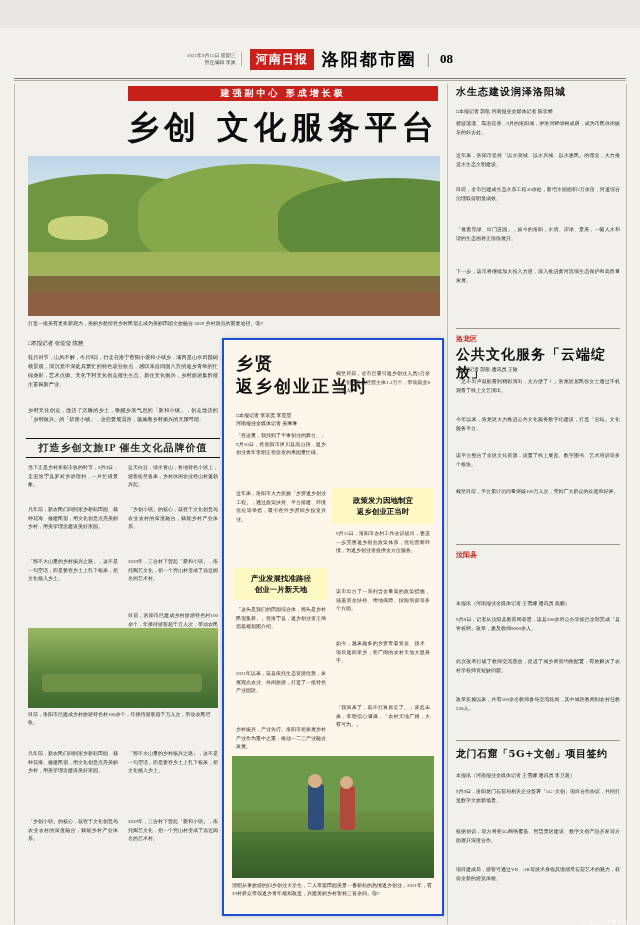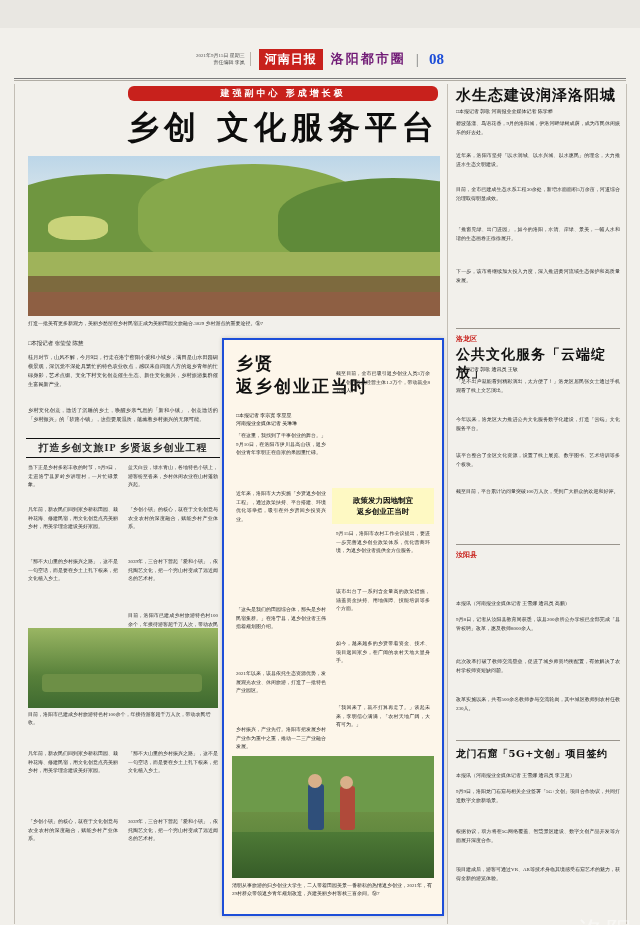--- a/index.html
+++ b/index.html
@@ -23,39 +23,39 @@
   }
   .mast-meta{
     font-size:5px;color:#4a4a4a;line-height:1.45;text-align:right;
     border-right:1px solid #b9b4ab;padding-right:5px;
   }
   .mast-logo{
     background:#c8211c;color:#fff;font-size:12px;font-weight:bold;
     padding:2px 6px;letter-spacing:1px;font-family:"DejaVu Sans",sans-serif;
   }
   .mast-title{
-    font-size:13px;font-weight:bold;color:#701a75;letter-spacing:2px;
+    font-size:17px;font-weight:bold;color:#000000;letter-spacing:2px;
   }
   .mast-sep{color:#777;font-size:15px;margin:0 2px;}
-  .mast-page{font-size:15px;color:#1d4ed8;font-weight:bold;}
+  .mast-page{font-size:13px;color:#000000;font-weight:bold;}
   .rule{
     position:absolute;left:14px;top:50px;width:612px;height:1px;background:#7a7a7a;
   }
   .rule2{
     position:absolute;left:14px;top:52px;width:612px;height:1px;background:#b0aca4;
   }
   
   .colsep{
     position:absolute;width:1px;background:#c3beb5;
   }
   
   .banner{
     position:absolute;left:128px;top:58px;width:310px;height:15px;
     background:#c8211c;color:#fff;font-size:9px;font-weight:bold;
-    display:flex;align-items:center;justify-content:center;letter-spacing:3px;border-radius:6px;
+    display:flex;align-items:center;justify-content:center;letter-spacing:3px;
   }
   .headline{
     position:absolute;left:28px;top:78px;width:510px;height:44px;
     display:flex;align-items:center;justify-content:center;
     font-size:32px;font-weight:bold;color:#0d0d0d;letter-spacing:5px;
     font-family:"DejaVu Serif",serif;
   }
   .photo-main{
     position:absolute;left:28px;top:128px;width:412px;height:160px;
     background:linear-gradient(#bcd6e8 0%,#cfe0ea 18%,#7c9a4e 30%,#5c8a3c 46%,#94a84f 62%,#b9a85c 78%,#8f7b4a 100%);
@@ -136,21 +136,21 @@
     <div style="position:absolute;left:0;top:120px;width:412px;height:20px;background:#7d6a3e;"></div>
     <div style="position:absolute;left:0;top:136px;width:412px;height:24px;background:#8e5f43;"></div>
     <div style="position:absolute;left:20px;top:60px;width:60px;height:24px;background:#c9d37a;border-radius:40%;"></div>
   </div>
   <div class="tb cap" style="left:28px;top:292px;width:412px;">打造一批美有更多新观力，美丽乡愁留在乡村民宿正成为美丽田园文旅融合.3029 乡村游点的重要途径。⑨7</div>
 
   <div class="tb byline" style="left:28px;top:312px;width:190px;">□本报记者  张莹莹  陈慧</div>
   <div class="tb" style="left:28px;top:325px;width:190px;font-size:5.2px;line-height:1.75;text-align:justify;">桂月对节，山风不解，今月9日，行走在洛宁窑阳小爱和小城乡，满目是山水田园碉横景观，深沉觉不深处具繁忙的特色农业收点，感叹来自四面八方的返乡青年的忙碌身影，艺术点缀、文化下村文化创意催生生态、新住文化振兴，乡村旅游集群催生富民新产业。</div>
   <div class="tb" style="left:28px;top:378px;width:190px;font-size:5.2px;line-height:1.75;text-align:justify;">乡村文化创意，激活了沉睡的乡土，唤醒乡亲气息的「新和小镇」，创意激活的「乡村振兴」的「软路小镇」，这些要展温质，蕴藏着乡村振兴的无限可能。</div>
 
-  <div class="tb subhead-box" style="left:26px;top:410px;width:194px;height:18px;font-size:10px;letter-spacing:1px;">打造乡创文旅IP  乡贤返乡创业工程</div>
+  <div class="tb subhead-box" style="left:26px;top:410px;width:194px;height:18px;font-size:10px;letter-spacing:1px;">打造乡创文旅IP  催生文化品牌价值</div>
 
   <div class="tb" style="left:28px;top:436px;width:90px;font-size:5px;line-height:1.7;text-align:justify;">当下正是乡村多彩丰收的时节，9月9日，走进洛宁县罗岭乡讲理村，一片忙碌景象。</div>
   <div class="tb" style="left:28px;top:478px;width:90px;font-size:5px;line-height:1.7;text-align:justify;">凡年前，新农民们回到家乡耕耘田园、栽种花海、修建民宿，用文化创意点亮美丽乡村，用美学理念建设美好家园。</div>
   <div class="tb" style="left:28px;top:530px;width:90px;font-size:5px;line-height:1.7;text-align:justify;">「那不大山里的乡村振兴之路」，这不是一句空话，而是要在乡土上扎下根来，把文化植入乡土。</div>
   <div class="tb" style="left:128px;top:436px;width:90px;font-size:5px;line-height:1.7;text-align:justify;">蓝天白云，绿水青山，各地特色小镇上，游客纷至沓来，乡村休闲农业在山村蓬勃兴起。</div>
   <div class="tb" style="left:128px;top:478px;width:90px;font-size:5px;line-height:1.7;text-align:justify;">「乡创小镇」的核心，就在于文化创意与农业农村的深度融合，赋能乡村产业体系。</div>
   <div class="tb" style="left:128px;top:530px;width:90px;font-size:5px;line-height:1.7;text-align:justify;">3039年，三合村下营起「爱和小镇」，依托陶艺文化，把一个穷山村变成了远近闻名的艺术村。</div>
   <div class="tb" style="left:128px;top:584px;width:90px;font-size:5px;line-height:1.7;text-align:justify;">目前，洛阳市已建成乡村旅游特色村100余个，年接待游客超千万人次，带动农民增收。</div>
 
   <div style="position:absolute;left:28px;top:600px;width:190px;height:80px;background:linear-gradient(#9ab663,#57803a 60%,#3f6a30);">
@@ -171,38 +171,40 @@
 河南报业全媒体记者  吴琳琳</div>
     <div class="tb" style="position:absolute;left:12px;top:92px;width:90px;font-size:5px;line-height:1.72;text-align:justify;">「在这里，我找到了干事创业的舞台。」9月10日，在洛阳市伊川县高山镇，返乡创业青年李明正在自家的果园里忙碌。</div>
     <div class="tb" style="position:absolute;left:12px;top:150px;width:90px;font-size:5px;line-height:1.72;text-align:justify;">近年来，洛阳市大力实施「乡贤返乡创业工程」，通过政策扶持、平台搭建、环境优化等举措，吸引在外乡贤回乡投资兴业。</div>
     <div class="tb" style="position:absolute;left:112px;top:30px;width:94px;font-size:5px;line-height:1.72;text-align:justify;">截至目前，全市已吸引返乡创业人员3万余人，创办各类经营主体1.2万个，带动就业8万余人。</div>
 
     <div class="shade-box" style="position:absolute;left:108px;top:148px;width:102px;height:36px;display:flex;align-items:center;justify-content:center;text-align:center;font-size:7.5px;font-weight:bold;line-height:1.5;white-space:pre-line;color:#111;">政策发力因地制宜
 返乡创业正当时</div>
     <div class="tb" style="position:absolute;left:112px;top:190px;width:94px;font-size:5px;line-height:1.72;text-align:justify;">9月15日，洛阳市农村工作会议提出，要进一步完善返乡创业政策体系，优化营商环境，为返乡创业者提供全方位服务。</div>
     <div class="tb" style="position:absolute;left:112px;top:248px;width:94px;font-size:5px;line-height:1.72;text-align:justify;">该市出台了一系列含金量高的政策措施，涵盖资金扶持、用地保障、技能培训等多个方面。</div>
 
+    <div class="shade-box" style="position:absolute;left:10px;top:228px;width:94px;height:32px;display:flex;align-items:center;justify-content:center;text-align:center;font-size:7.5px;font-weight:bold;line-height:1.5;white-space:pre-line;color:#111;">产业发展找准路径
+创业一片新天地</div>
     <div class="tb" style="position:absolute;left:12px;top:266px;width:90px;font-size:5px;line-height:1.72;text-align:justify;">「这头是我们的田园综合体，那头是乡村民宿集群。」在洛宁县，返乡创业者王伟指着规划图介绍。</div>
     <div class="tb" style="position:absolute;left:12px;top:330px;width:90px;font-size:5px;line-height:1.72;text-align:justify;">2021年以来，该县依托生态资源优势，发展观光农业、休闲旅游，打造了一批特色产业园区。</div>
     <div class="tb" style="position:absolute;left:12px;top:386px;width:90px;font-size:5px;line-height:1.72;text-align:justify;">乡村振兴，产业先行。洛阳市把发展乡村产业作为重中之重，推动一二三产业融合发展。</div>
     <div class="tb" style="position:absolute;left:112px;top:300px;width:94px;font-size:5px;line-height:1.72;text-align:justify;">如今，越来越多的乡贤带着资金、技术、项目返回家乡，在广阔的农村天地大显身手。</div>
     <div class="tb" style="position:absolute;left:112px;top:364px;width:94px;font-size:5px;line-height:1.72;text-align:justify;">「我回来了，就不打算再走了。」谈起未来，李明信心满满，「农村天地广阔，大有可为。」</div>
   </div>
 
   <div class="photo-bottom">
     <div style="position:absolute;left:0;top:0;width:202px;height:56px;background:#6d9a4a;"></div>
     <div style="position:absolute;left:76px;top:28px;width:16px;height:46px;background:#2f4f7a;border-radius:3px;"></div>
     <div style="position:absolute;left:76px;top:18px;width:14px;height:14px;border-radius:50%;background:#d9b08a;"></div>
     <div style="position:absolute;left:108px;top:30px;width:15px;height:44px;background:#b04a3a;border-radius:3px;"></div>
     <div style="position:absolute;left:108px;top:20px;width:13px;height:13px;border-radius:50%;background:#d9b08a;"></div>
     <div style="position:absolute;left:0;top:76px;width:202px;height:46px;background:linear-gradient(#4e7a36,#365c28);"></div>
   </div>
   <div class="tb cap" style="left:232px;top:854px;width:202px;">清明从事旅游的归乡创业大学生，二人带着田园美景一番耕耘的热情返乡创业，2021年，有29村群众带领返乡青年规划改造，兴建美丽乡村客栈三百余间。⑨7</div>
 
-  <div class="tb right-title" style="left:456px;top:58px;width:164px;font-size:15px;letter-spacing:1px;line-height:1.25;">水生态建设润泽洛阳城</div>
+  <div class="tb right-title" style="left:456px;top:58px;width:164px;font-size:10px;letter-spacing:1px;line-height:1.25;">水生态建设润泽洛阳城</div>
   <div class="tb" style="left:456px;top:80px;width:164px;font-size:5px;color:#222;">□本报记者  郭歌  河南报业全媒体记者  陈学桦</div>
   <div class="tb" style="left:456px;top:92px;width:164px;font-size:5px;line-height:1.75;text-align:justify;">碧波荡漾、鸟语花香，9月的洛阳城，伊洛河畔绿树成荫，成为市民休闲娱乐的好去处。</div>
   <div class="tb" style="left:456px;top:124px;width:164px;font-size:5px;line-height:1.75;text-align:justify;">近年来，洛阳市坚持「以水润城、以水兴城、以水惠民」的理念，大力推进水生态文明建设。</div>
   <div class="tb" style="left:456px;top:158px;width:164px;font-size:5px;line-height:1.75;text-align:justify;">目前，全市已建成生态水系工程30余处，新增水面面积5万余亩，河道综合治理取得明显成效。</div>
   <div class="tb" style="left:456px;top:198px;width:164px;font-size:5px;line-height:1.75;text-align:justify;">「推窗见绿、出门进园」，如今的洛阳，水清、岸绿、景美，一幅人水和谐的生态画卷正徐徐展开。</div>
   <div class="tb" style="left:456px;top:240px;width:164px;font-size:5px;line-height:1.75;text-align:justify;">下一步，该市将继续加大投入力度，深入推进黄河流域生态保护和高质量发展。</div>
 
   <div style="position:absolute;left:456px;top:300px;width:164px;height:1px;background:#9a958d;"></div>
   <div class="tb kicker" style="left:456px;top:306px;width:164px;">洛龙区</div>
   <div class="tb right-title" style="left:456px;top:318px;width:164px;font-size:14px;letter-spacing:1px;line-height:1.25;">公共文化服务「云端绽放」</div>

